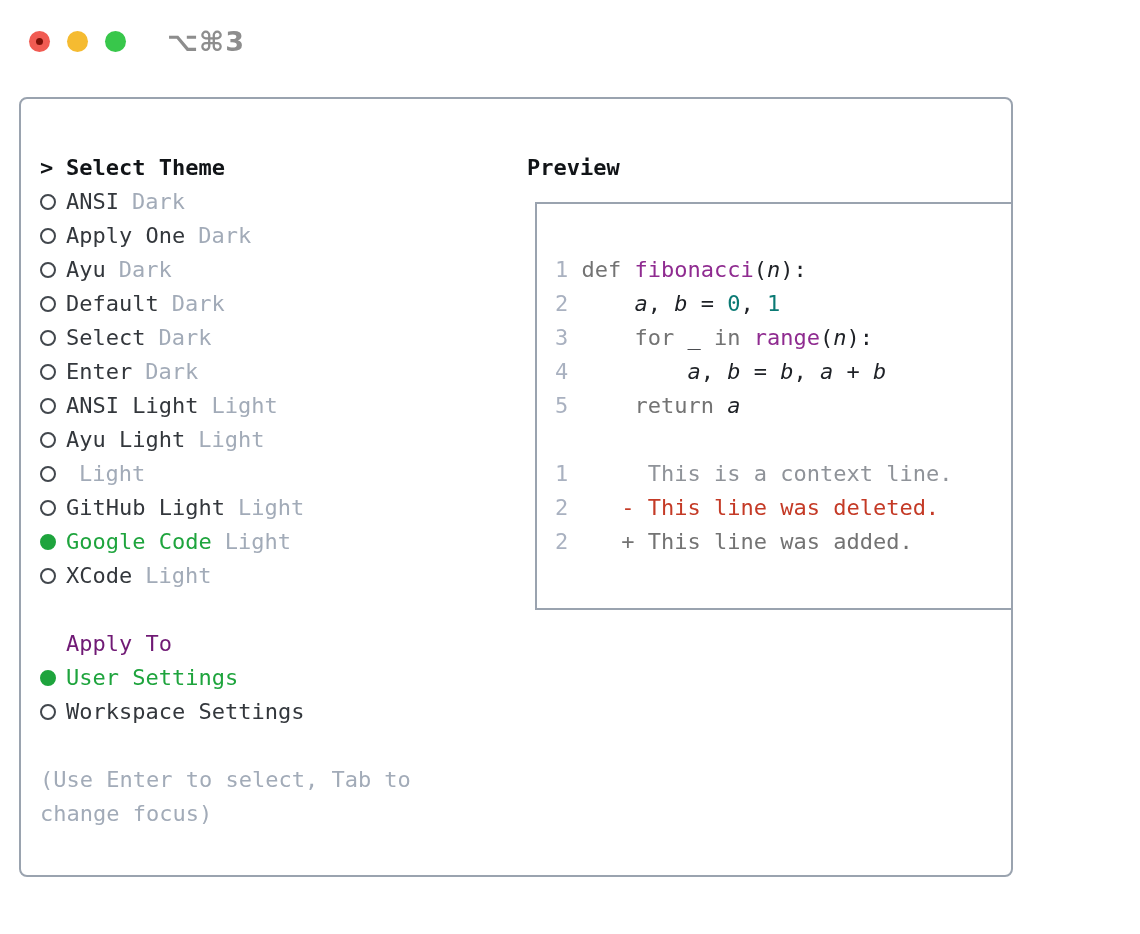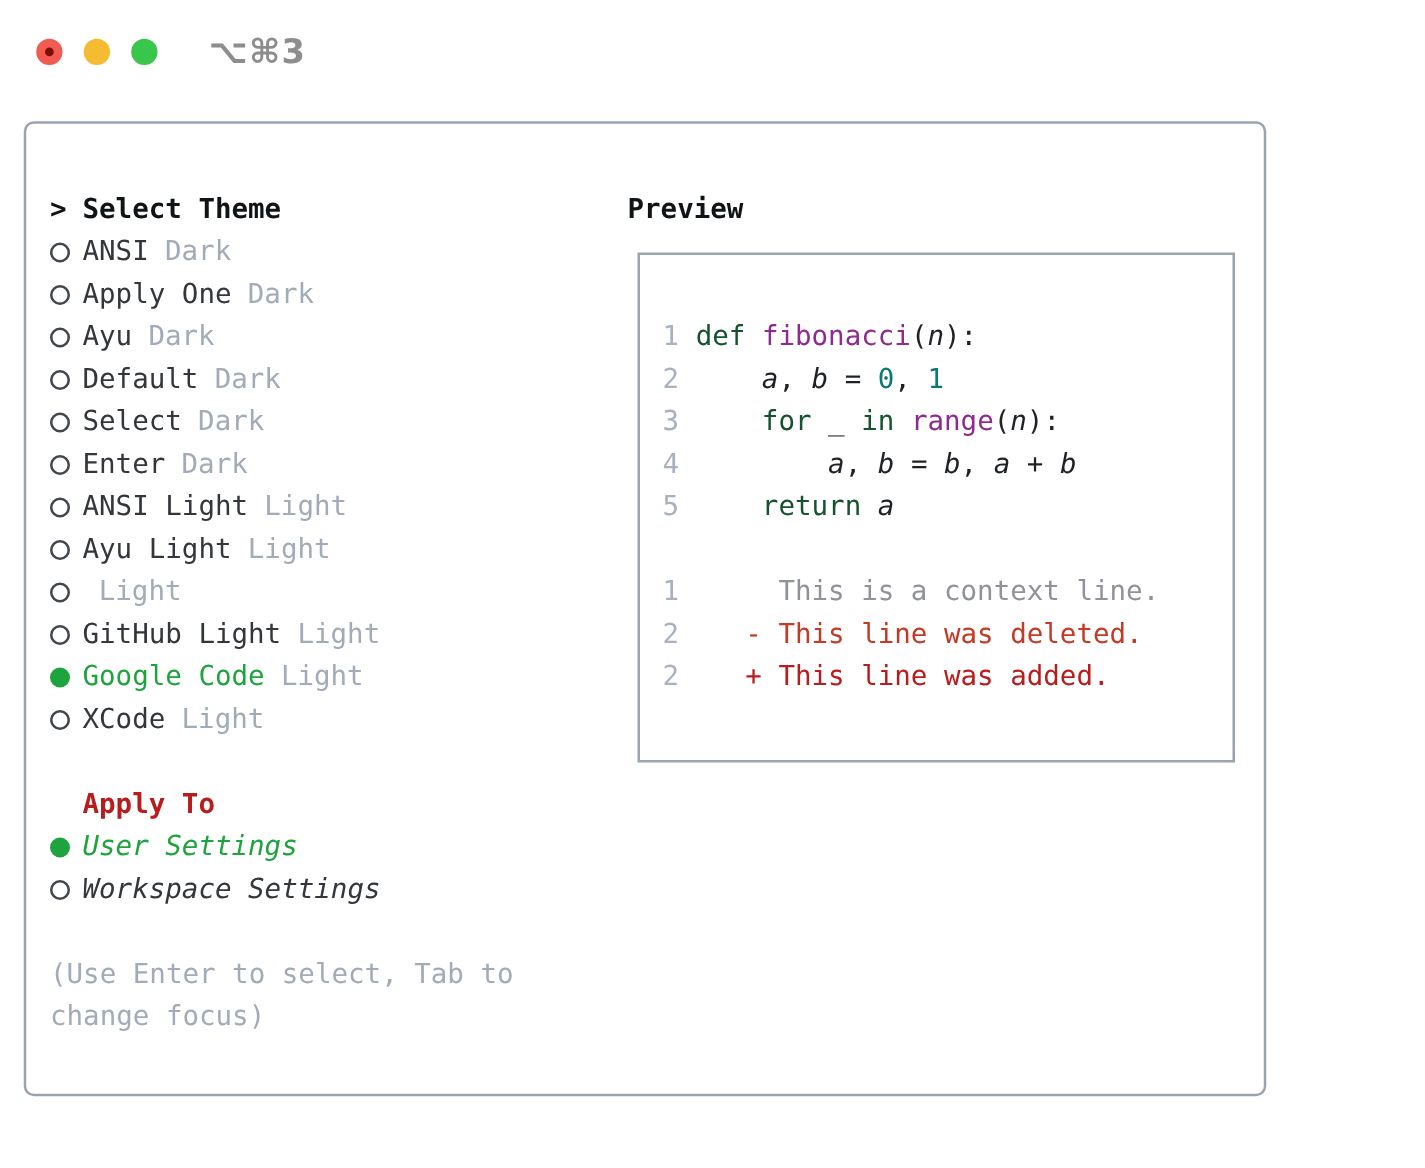--- a/index.html
+++ b/index.html
@@ -24,47 +24,47 @@
     position:absolute;left:19px;top:97px;width:994px;height:780px;
     border:2px solid #9aa3af;border-radius:8px;box-sizing:border-box;background:#ffffff;
   }
   
   .left-col{position:absolute;left:19px;top:52px;width:430px;font-size:22px;line-height:34px;}
   .row{display:flex;align-items:center;height:34px;}
   .row.spacer{height:34px;}
   .marker{display:inline-flex;width:26px;flex:0 0 26px;align-items:center;}
   .prompt{font-weight:bold;color:#111417;}
   .hdr{font-weight:bold;color:#111417;}
-  .hdr2{color:#b91c1c;font-weight:bold;}
+  .hdr2{color:#701a75;}
   .bullet{width:12px;height:12px;border:2px solid #42474d;border-radius:50%;box-sizing:content-box;}
   .bullet.filled{background:#1ea43d;border-color:#1ea43d;}
   .t-name{color:#33373c;white-space:pre;}
   .t-variant{color:#a2abb8;margin-left:13px;white-space:pre;text-align:center;}
   .theme-option.selected .t-name{color:#1ea43d;}
-  .apply-option .t-name{color:#33373c;font-style:italic;}
+  .apply-option .t-name{color:#33373c;}
   .apply-option.selected .t-name{color:#1ea43d;}
   .hint{color:#a2abb8;width:430px;}
   
-  .right-col{position:absolute;left:481px;top:52px;}
+  .right-col{position:absolute;left:506px;top:52px;}
   .preview-hdr{font-weight:bold;font-size:22px;line-height:34px;color:#111417;}
   .preview-box{
     margin-top:17px;margin-left:8px;width:478px;height:408px;box-sizing:border-box;
     border:2px solid #9aa3af;background:#ffffff;padding:49px 0 0 18px;overflow:hidden;
   }
   .code{font-size:22px;line-height:34px;white-space:pre;}
   .code-line{height:34px;white-space:pre;}
   .c-ln{color:#a9b1c0;}
   .c-pl{color:#1e2126;}
-  .c-kw{color:#14532d;}
+  .c-kw{color:#737373;}
   .c-fn{color:#8f2b90;}
   .c-num{color:#0b7a74;}
   .c-var{color:#1e2126;font-style:italic;}
   .c-ctx{color:#8f9399;}
   .c-del{color:#c43a26;}
-  .c-add{color:#b91c1c;}
+  .c-add{color:#737373;}
 </style>
 </head>
 <body>
 
 <div class="window">
 
   <div class="titlebar">
     <span class="light red">
         <span class="dot"></span>
       </span>

